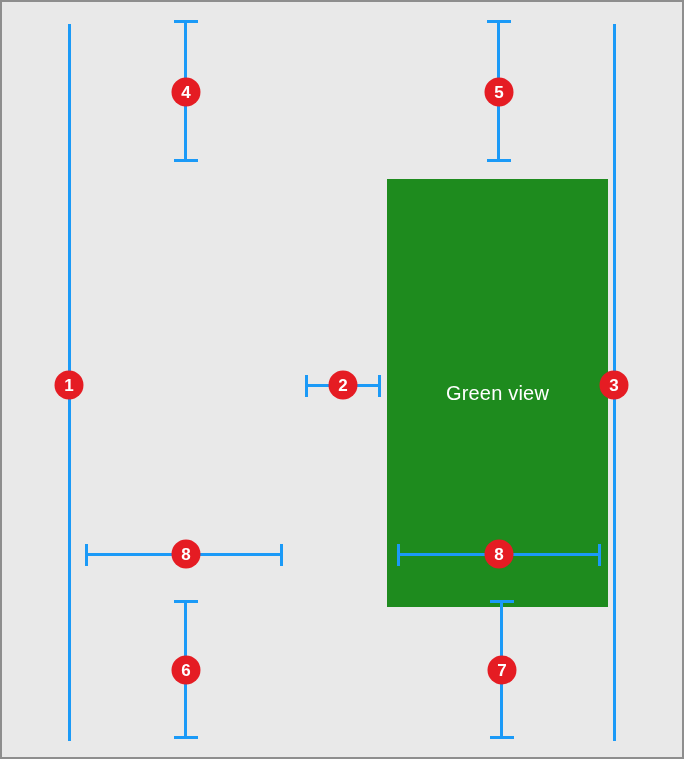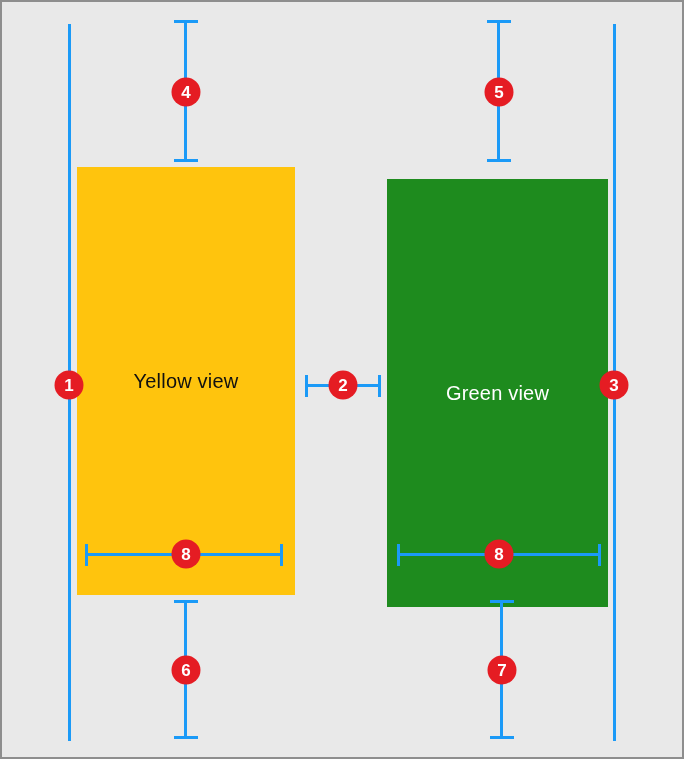--- a/index.html
+++ b/index.html
@@ -105,23 +105,20 @@
     .badge--8b { left: 497px; top: 552px; }
   </style>
 </head>
 <body>
 
 <div class="canvas">
 
   <div class="vline vline--left"></div>
   <div class="vline vline--right"></div>
 
-  <div class="view view--yellow">
-    <span>Yellow view</span>
-  </div>
   <div class="view view--green">
     <span>Green view</span>
   </div>
 
   <div class="ibeam-v ibeam-v--top-yellow"></div>
   <div class="ibeam-v ibeam-v--top-green"></div>
 
   <div class="ibeam-v ibeam-v--bottom-yellow"></div>
   <div class="ibeam-v ibeam-v--bottom-green"></div>
 

